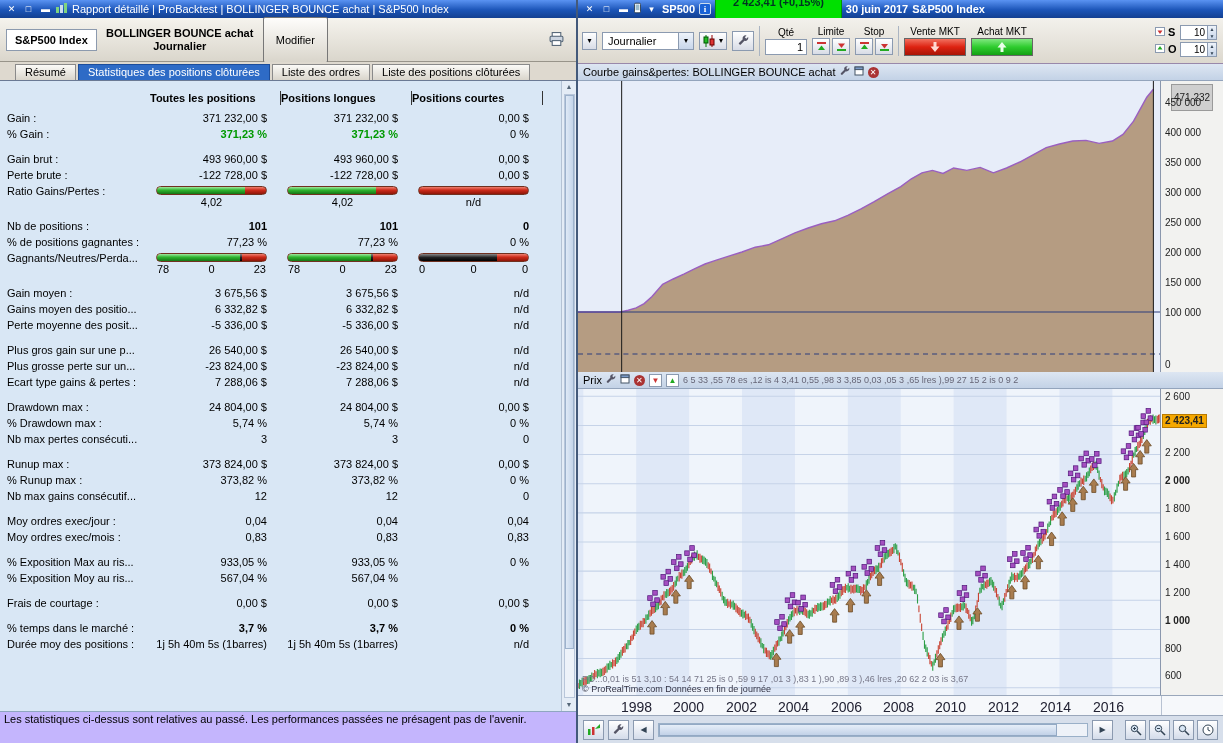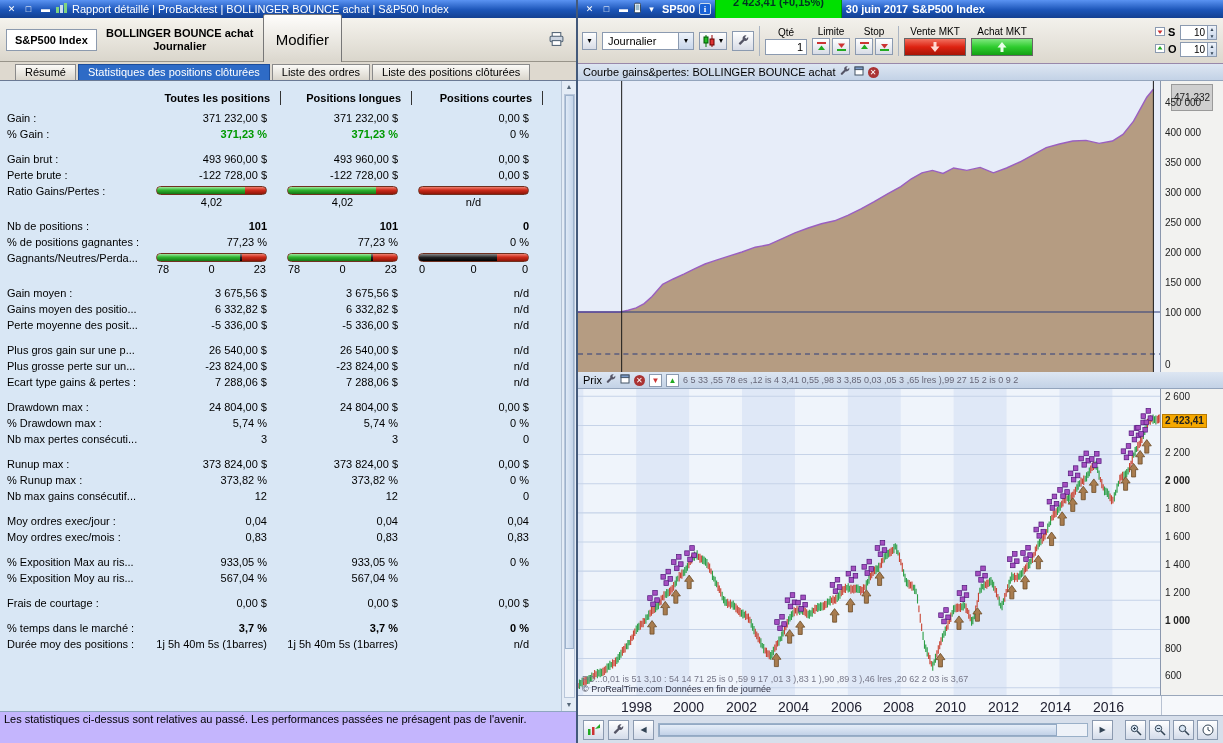--- a/index.html
+++ b/index.html
@@ -13,33 +13,33 @@
 .tbar{height:18px;flex:none;background:linear-gradient(#5a93f2,#1c55b8 55%,#134091);display:flex;align-items:center;gap:4px;padding:0 5px;color:#fff;white-space:nowrap;overflow:hidden}
 .winbtn{width:13px;height:13px;display:flex;align-items:center;justify-content:center;font-size:9px;color:#fff;cursor:pointer;flex:none}
 .tbar .title{font-size:11px}
 .tbar b{font-size:11px}
 .info{width:12px;height:12px;background:#1a62d6;border:1px solid #cde;color:#fff;font-weight:bold;font-size:9px;display:flex;align-items:center;justify-content:center;border-radius:2px;font-family:"Liberation Serif",serif}
 .quote{background:#00e000;color:#032;font-weight:bold;padding:0 17px;border:1px solid #090;height:28px;line-height:13px}
 
 .lhead{flex:none;height:44px;background:linear-gradient(#f5f3ed,#dad6cc);border-bottom:1px solid #98948a;display:flex;align-items:center;gap:8px;padding:0 6px}
 .instr{background:#fff;border:1px solid #8c9aae;padding:4px 8px;font-weight:bold}
 .strat{text-align:center;font-weight:bold;line-height:13px;min-width:150px}
-.modbtn{background:linear-gradient(#fefdfb,#d9d5cb);border:1px solid #777;border-radius:2px;padding:16px 12px;font-size:15px;cursor:pointer;font-family:inherit}
+.modbtn{background:linear-gradient(#fefdfb,#d9d5cb);border:1px solid #777;border-radius:2px;padding:16px 12px;font-size:11px;cursor:pointer;font-family:inherit}
 .dates{line-height:14px;margin-left:4px;white-space:nowrap}
 .dates b{margin-left:3px}
 .printer{margin-left:auto;margin-right:6px;cursor:pointer}
 
 .tabs{flex:none;height:19px;background:#ded9cf;display:flex;align-items:flex-end;gap:2px;padding:2px 2px 0 15px;border-bottom:1px solid #6b7a94}
 .tab{background:linear-gradient(#fbfaf7,#d9d5cb);border:1px solid #8a8a8a;border-bottom:none;padding:1px 9px 2px;cursor:pointer;white-space:nowrap}
 .tab.active{background:#2e6bc6;color:#fff;border-color:#1c4d9b}
 
 .statwrap{flex:1;display:flex;overflow:hidden}
 .stats{flex:1;padding-top:10px;overflow:hidden}
 .thead{display:flex;margin-bottom:5px}
-.th{width:131px;text-align:right;font-weight:bold;padding-right:10px;border-right:1px solid #333;line-height:14px;white-space:nowrap}
+.th{width:131px;text-align:left;font-weight:bold;padding-right:10px;border-right:1px solid #333;line-height:14px;white-space:nowrap}
 .tl{width:150px;padding-left:7px;white-space:nowrap;overflow:hidden}
 .trow{display:flex;align-items:flex-start;min-height:16px;line-height:16px}
 .tv{width:131px;text-align:right;padding-right:14px;white-space:nowrap}
 .r-gap{margin-top:9px}
 .r-bold .tv{font-weight:bold}
 .r-green .tv:nth-of-type(2),.r-green .tv:nth-of-type(3){color:#009900;font-weight:bold}
 .barcell{width:131px;padding:3px 14px 1px 6px;display:flex;flex-direction:column;gap:1px}
 .hbar{height:9px;border-radius:5px;background:linear-gradient(#f08070,#cc2a1a 45%,#8e1608);border:1px solid #70301f;overflow:hidden;display:flex}
 .hbar-g{display:block;height:100%;background:linear-gradient(#9fe89f,#2fb52f 45%,#157515)}
 .seg{display:block;height:100%}

